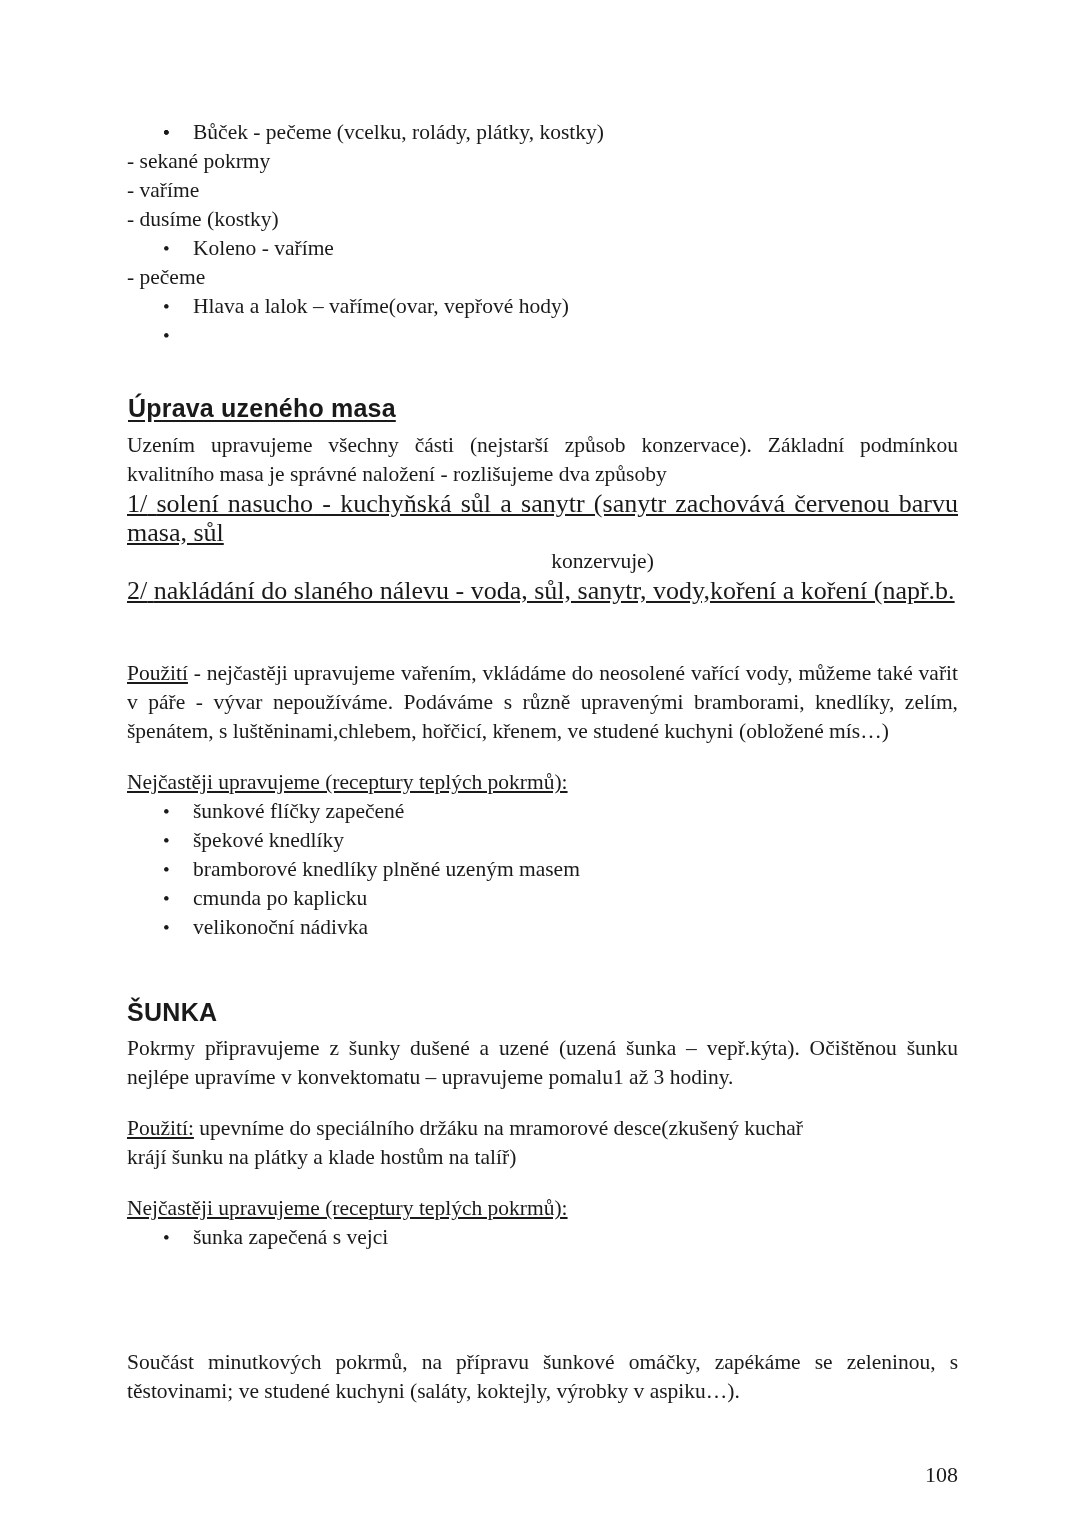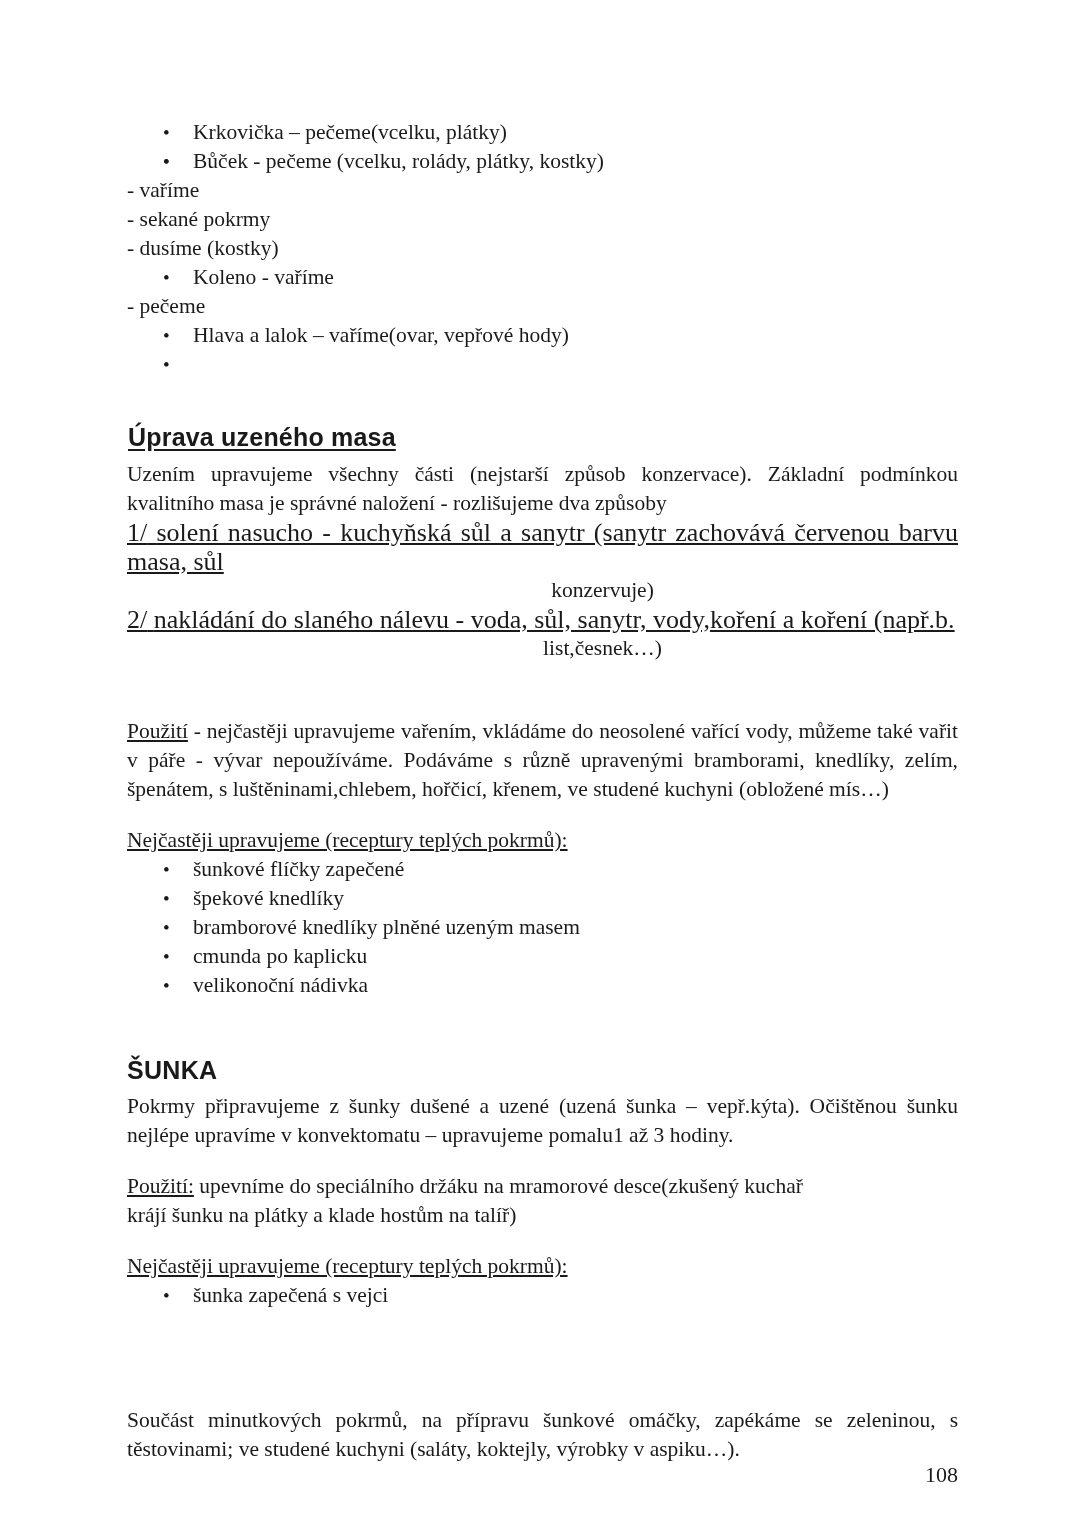--- a/index.html
+++ b/index.html
@@ -123,33 +123,32 @@
 </style>
 </head>
 <body>
 
 <div class="page">
   <div class="content">
 
     <ul class="bullets">
       <li>
         <span class="bullet-glyph">•</span>
-        <span>Krkovička – pečeme(vcelku, plátky)</span>
       </li>
       <li>
         <span class="bullet-glyph">•</span>
       </li>
       <li>
         <span class="bullet-glyph">•</span>
         <span>Bůček  - pečeme (vcelku, rolády, plátky, kostky)</span>
       </li>
     </ul>
 
+    <p class="dash-line">- sekané pokrmy</p>
     <p class="dash-line">- vaříme</p>
-    <p class="dash-line">- sekané pokrmy</p>
     <p class="dash-line">- dusíme (kostky)</p>
 
     <ul class="bullets">
       <li>
         <span class="bullet-glyph">•</span>
         <span>Koleno - vaříme</span>
       </li>
     </ul>
 
     <p class="dash-line">- pečeme</p>
@@ -169,21 +168,20 @@
     <h2 class="heading-italic">Úprava uzeného masa</h2>
 
     <div class="sp-6"></div>
 
     <p class="para">Uzením upravujeme všechny části (nejstarší způsob konzervace). Základní podmínkou kvalitního masa je správné naložení - rozlišujeme dva způsoby</p>
 
     <p class="numrow"><span>1/</span> <span class="u">solení nasucho</span><span> - kuchyňská sůl a sanytr (sanytr zachovává červenou barvu masa, sůl</span></p>
     <span class="center-line">konzervuje)</span>
 
     <p class="numrow"><span>2/</span> <span class="u">nakládání do slaného nálevu</span><span> - voda, sůl, sanytr, vody,koření a koření (např.b.</span></p>
-    <span class="center-line">list,česnek…)</span>
 
     <div class="sp-54"></div>
 
     <p class="para"><span class="u">Použití</span><span> -  nejčastěji upravujeme vařením, vkládáme do neosolené vařící vody, můžeme také vařit v páře - vývar nepoužíváme. Podáváme s různě upravenými bramborami, knedlíky, zelím, špenátem, s luštěninami,chlebem, hořčicí, křenem, ve studené kuchyni (obložené mís…)</span></p>
 
     <div class="sp-22"></div>
 
     <p class="plain"><span class="u">Nejčastěji upravujeme (receptury teplých pokrmů):</span></p>
 
     <ul class="bullets">

